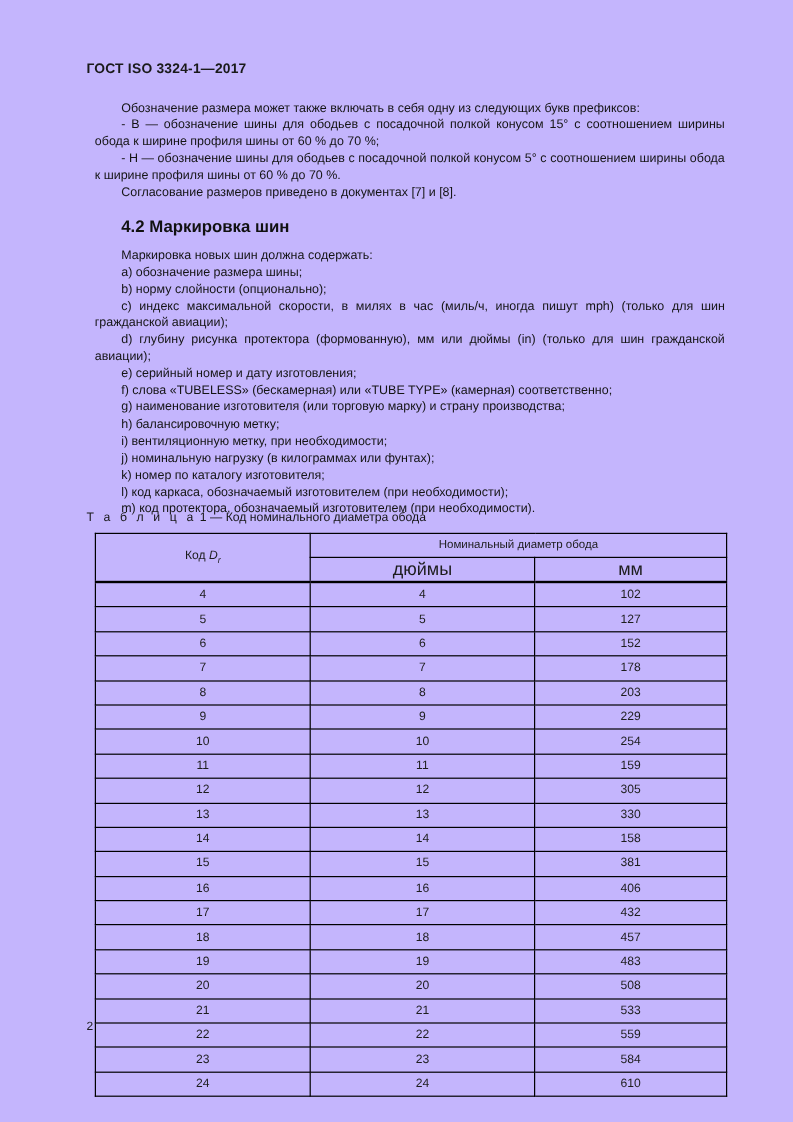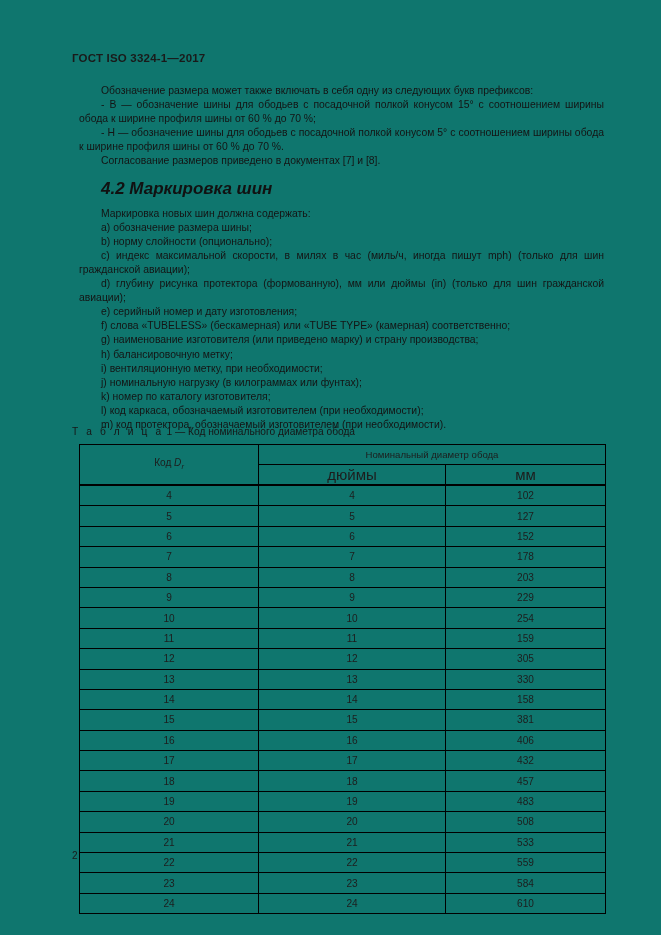--- a/index.html
+++ b/index.html
@@ -9,21 +9,21 @@
     background: #ffffff;
   }
   body {
     font-family: "Liberation Sans", sans-serif;
     color: #1a1a1a;
   }
   .page {
     position: relative;
     width: 661px;
     height: 935px;
-    background: #0f766e;
+    background: #c4b5fd;
     box-sizing: border-box;
     overflow: hidden;
   }
 
   
   .doc-header {
     position: absolute;
     left: 72px;
     top: 52px;
     font-size: 11.5px;
@@ -53,26 +53,25 @@
     font-size: 10.4px;
     line-height: 14.1px;
     text-align: justify;
     text-indent: 22px;
     color: #141414;
   }
   h2.section-title {
     margin: 0;
     padding-top: 13px;
     padding-bottom: 12px;
-    font-size: 17px;
+    font-size: 14px;
     font-weight: bold;
     text-indent: 22px;
     line-height: 13px;
     color: #111111;
-    font-style: italic;
   }
 
   
   .table-caption {
     position: absolute;
     left: 72px;
     top: 426px;
     font-size: 10.2px;
     color: #161616;
     white-space: nowrap;
@@ -164,21 +163,21 @@
     <h2 class="section-title">4.2 Маркировка шин</h2>
 
     <p class="para">Маркировка новых шин должна содержать:</p>
 
     <p class="list-item">a) обозначение размера шины;</p>
     <p class="list-item">b) норму слойности (опционально);</p>
     <p class="list-item">c) индекс максимальной скорости, в милях в час (миль/ч, иногда пишут mph) (только для шин гражданской авиации);</p>
     <p class="list-item">d) глубину рисунка протектора (формованную), мм или дюймы (in) (только для шин гражданской авиации);</p>
     <p class="list-item">e) серийный номер и дату изготовления;</p>
     <p class="list-item">f) слова «TUBELESS» (бескамерная) или «TUBE TYPE» (камерная) соответственно;</p>
-    <p class="list-item">g) наименование изготовителя (или приведено марку) и страну производства;</p>
+    <p class="list-item">g) наименование изготовителя (или торговую марку) и страну производства;</p>
     <p class="list-item">h) балансировочную метку;</p>
     <p class="list-item">i) вентиляционную метку, при необходимости;</p>
     <p class="list-item">j) номинальную нагрузку (в килограммах или фунтах);</p>
     <p class="list-item">k) номер по каталогу изготовителя;</p>
     <p class="list-item">l) код каркаса, обозначаемый изготовителем (при необходимости);</p>
     <p class="list-item">m) код протектора, обозначаемый изготовителем (при необходимости).</p>
 
   </div>
 
   <div class="table-caption">

